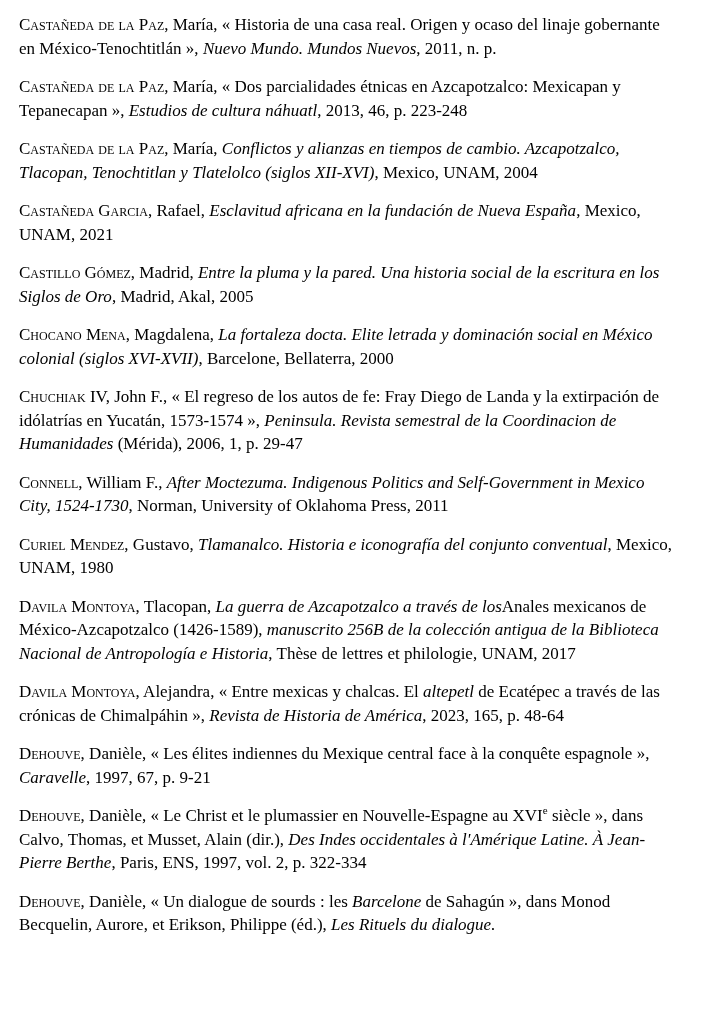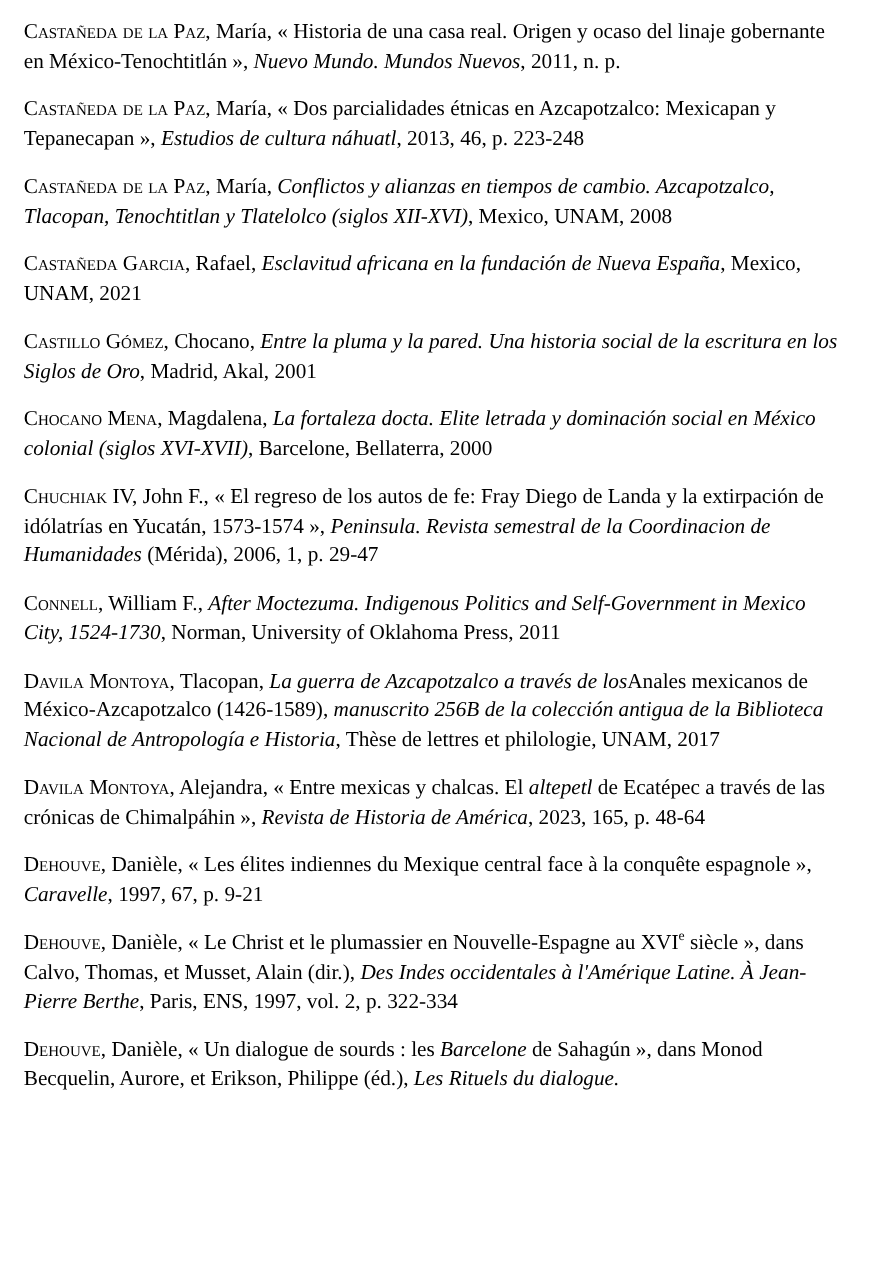--- a/index.html
+++ b/index.html
@@ -39,25 +39,26 @@
     line-height: 0;
   }
 </style>
 </head>
 <body>
 
 <main class="page">
   <div id="bibliography-list">
       <p class="entry"><span class="sc">Castañeda de la Paz</span><span>, María, « Historia de una casa real. Origen y ocaso del linaje gobernante en México-Tenochtitlán », </span><span class="it">Nuevo Mundo. Mundos Nuevos</span><span>, 2011, n. p.</span></p>
       <p class="entry"><span class="sc">Castañeda de la Paz</span><span>, María, « Dos parcialidades étnicas en Azcapotzalco: Mexicapan y Tepanecapan », </span><span class="it">Estudios de cultura náhuatl</span><span>, 2013, 46, p. 223-248</span></p>
-      <p class="entry"><span class="sc">Castañeda de la Paz</span><span>, María, </span><span class="it">Conflictos y alianzas en tiempos de cambio. Azcapotzalco, Tlacopan, Tenochtitlan y Tlatelolco (siglos XII-XVI)</span><span>, Mexico, UNAM, 2008</span></p>
+      <p class="entry"><span class="sc">Castañeda de la Paz</span><span>, María, </span><span class="it">Conflictos y alianzas en tiempos de cambio. Azcapotzalco, Tlacopan, Tenochtitlan y Tlatelolco (siglos XII-XVI)</span><span>, Mexico, UNAM, 2004</span></p>
       <p class="entry"><span class="sc">Castañeda Garcia</span><span>, Rafael, </span><span class="it">Esclavitud africana en la fundación de Nueva España</span><span>, Mexico, UNAM, 2021</span></p>
-      <p class="entry"><span class="sc">Castillo Gómez</span><span>, Chocano, </span><span class="it">Entre la pluma y la pared. Una historia social de la escritura en los Siglos de Oro</span><span>, Madrid, Akal, 2001</span></p>
+      <p class="entry"><span class="sc">Castillo Gómez</span><span>, Madrid, </span><span class="it">Entre la pluma y la pared. Una historia social de la escritura en los Siglos de Oro</span><span>, Madrid, Akal, 2005</span></p>
       <p class="entry"><span class="sc">Chocano Mena</span><span>, Magdalena, </span><span class="it">La fortaleza docta. Elite letrada y dominación social en México colonial (siglos XVI-XVII)</span><span>, Barcelone, Bellaterra, 2000</span></p>
       <p class="entry"><span class="sc">Chuchiak</span><span> IV, John F., « El regreso de los autos de fe: Fray Diego de Landa y la extirpación de idólatrías en Yucatán, 1573-1574 », </span><span class="it">Peninsula. Revista semestral de la Coordinacion de Humanidades</span><span> (Mérida), 2006, 1, p. 29-47</span></p>
       <p class="entry"><span class="sc">Connell</span><span>, William F., </span><span class="it">After Moctezuma. Indigenous Politics and Self-Government in Mexico City, 1524-1730</span><span>, Norman, University of Oklahoma Press, 2011</span></p>
+      <p class="entry"><span class="sc">Curiel Mendez</span><span>, Gustavo, </span><span class="it">Tlamanalco. Historia e iconografía del conjunto conventual</span><span>, Mexico, UNAM, 1980</span></p>
       <p class="entry"><span class="sc">Davila Montoya</span><span>, Tlacopan, </span><span class="it">La guerra de Azcapotzalco a través de los</span><span>Anales mexicanos de México-Azcapotzalco (1426-1589), </span><span class="it">manuscrito 256B de la colección antigua de la Biblioteca Nacional de Antropología e Historia</span><span>, Thèse de lettres et philologie, UNAM, 2017</span></p>
       <p class="entry"><span class="sc">Davila Montoya</span><span>, Alejandra, « Entre mexicas y chalcas. El </span><span class="it">altepetl</span><span> de Ecatépec a través de las crónicas de Chimalpáhin », </span><span class="it">Revista de Historia de América</span><span>, 2023, 165, p. 48-64</span></p>
       <p class="entry"><span class="sc">Dehouve</span><span>, Danièle, « Les élites indiennes du Mexique central face à la conquête espagnole », </span><span class="it">Caravelle</span><span>, 1997, 67, p. 9-21</span></p>
       <p class="entry"><span class="sc">Dehouve</span><span>, Danièle, « Le Christ et le plumassier en Nouvelle-Espagne au XVI</span><span class="sup">e</span><span> siècle », dans Calvo, Thomas, et Musset, Alain (dir.), </span><span class="it">Des Indes occidentales à l'Amérique Latine. À Jean-Pierre Berthe</span><span>, Paris, ENS, 1997, vol. 2, p. 322-334</span></p>
       <p class="entry"><span class="sc">Dehouve</span><span>, Danièle, « Un dialogue de sourds : les </span><span class="it">Barcelone</span><span> de Sahagún », dans Monod Becquelin, Aurore, et Erikson, Philippe (éd.), </span><span class="it">Les Rituels du dialogue.</span></p>
     </div>
 </main>
 
 </body></html>

